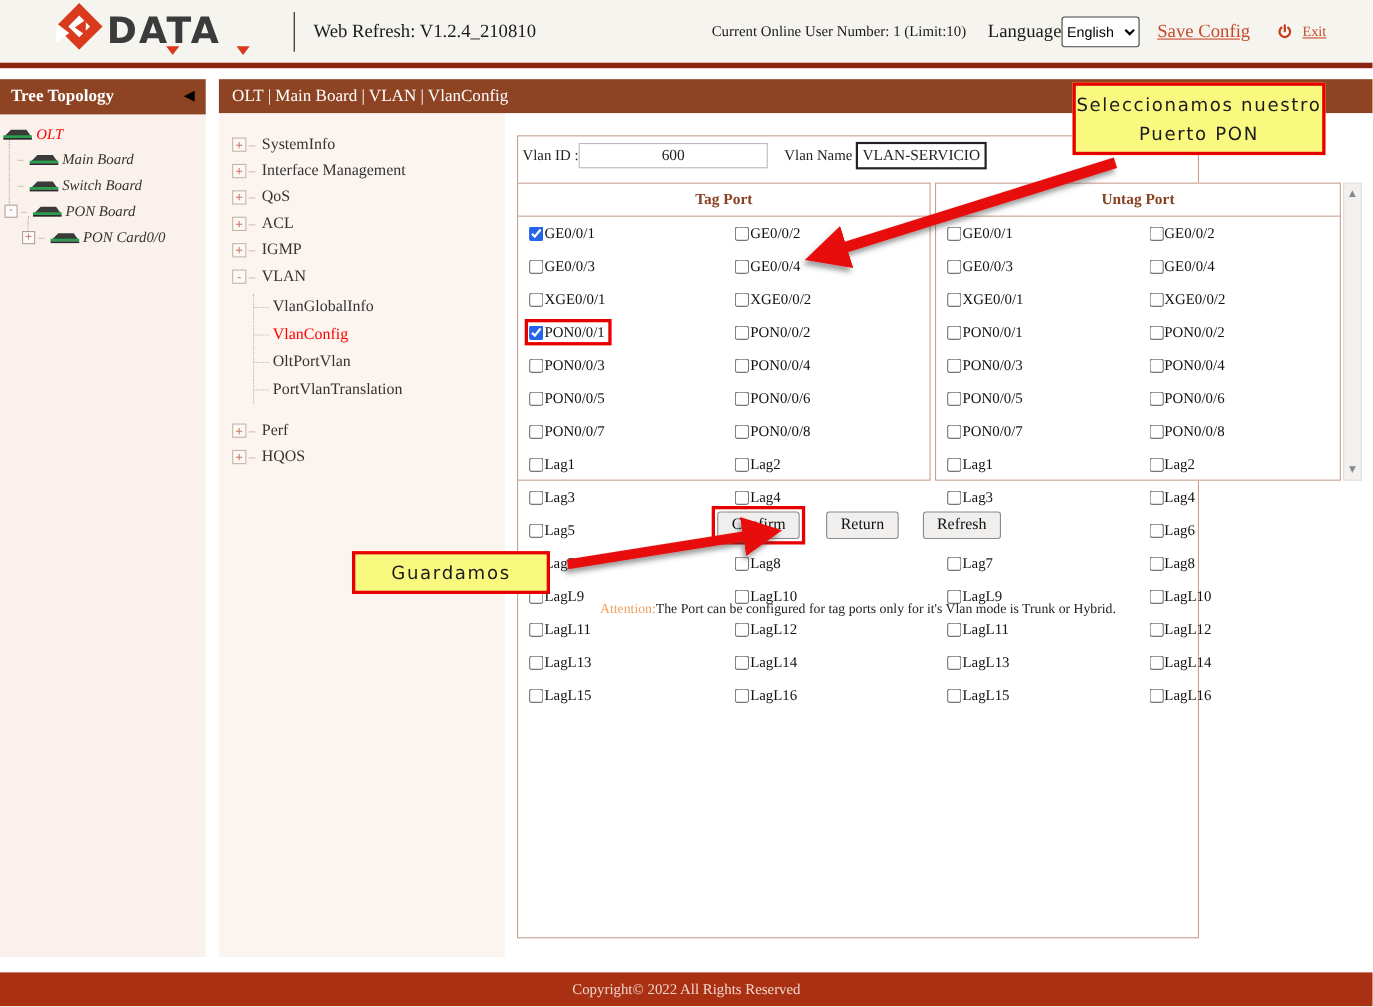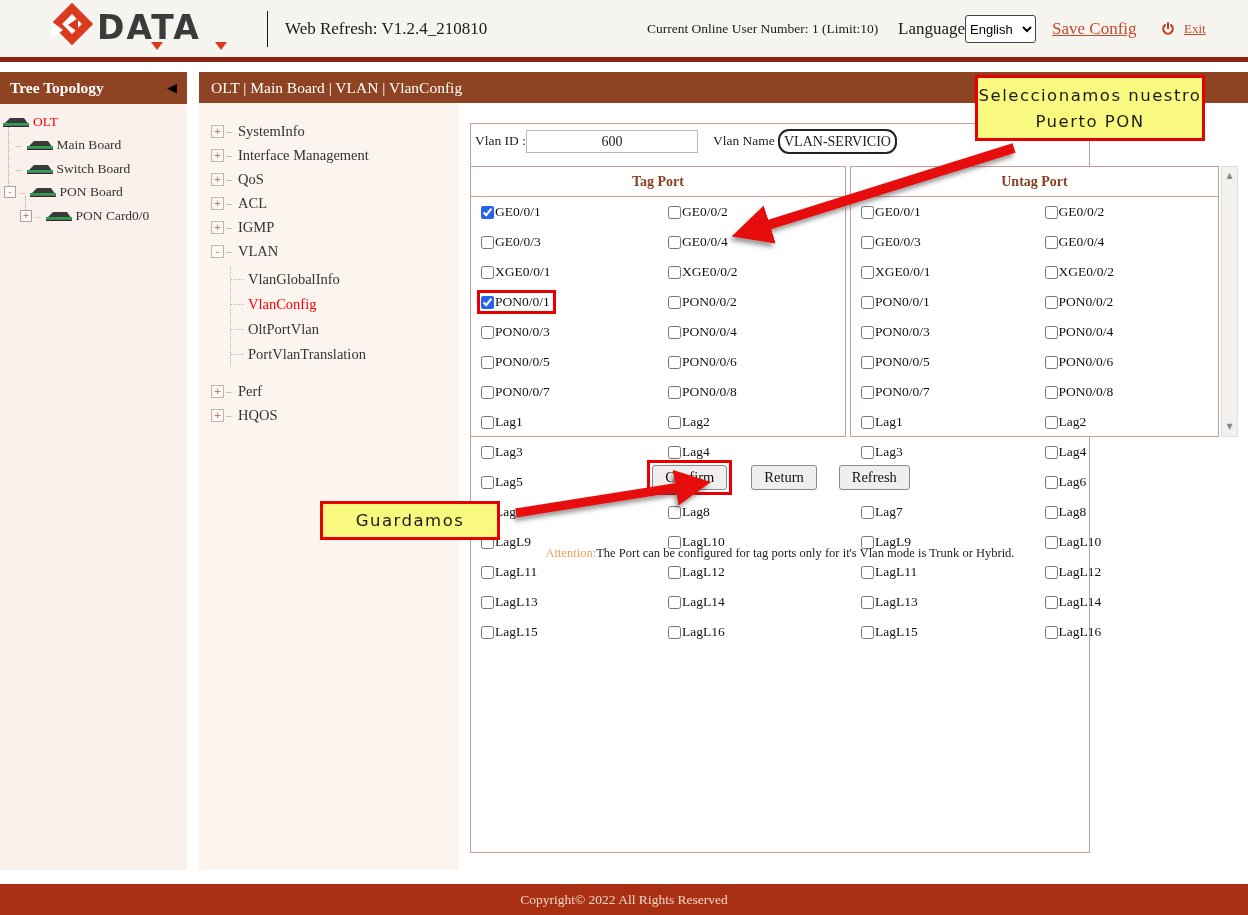--- a/index.html
+++ b/index.html
@@ -24,21 +24,21 @@
   .save-config { position:absolute; left:1052px; top:0; line-height:57px; font-size:17px; color:var(--c-link,#c54a2c); text-decoration:underline; cursor:pointer; }
   .power-wrap { position:absolute; left:1160px; top:21px; width:16px; height:16px; }
   .exit-link { position:absolute; left:1184px; top:0; line-height:57px; font-size:13px; color:var(--c-link,#c54a2c); text-decoration:underline; cursor:pointer; }
   .red-line { position:absolute; left:0; top:57px; width:1248px; height:5px; background:var(--c-topline,#8a2512); }
 
   
   .sidebar { position:absolute; left:0; top:72px; width:187px; height:798px; background:var(--c-sidebar_bg,#faf1ec); }
   .sidebar-title { position:relative; width:187px; height:32px; background:var(--c-titlebar,#8e4423); color:#fff; font-weight:bold; font-size:15.5px; line-height:32px; padding-left:10px; }
   .collapse { position:absolute; right:10px; top:0; line-height:32px; color:#000; font-size:13px; cursor:pointer; font-family:"DejaVu Sans",sans-serif; }
   .tree { position:relative; padding-top:6px; }
-  .tree-row { position:relative; height:23.5px; display:flex; align-items:center; font-size:13.5px; color:#333; cursor:pointer; white-space:nowrap; }
+  .tree-row { position:relative; height:23.5px; display:flex; align-items:center; font-size:13.5px; color:#333; cursor:pointer; white-space:nowrap;font-style:italic; }
   .tree-row .pmbox { width:12px; height:12px; border:1px solid #b0a298; background:#fdfbf9; color:#c87f6f; font-family:"DejaVu Sans Mono",monospace; font-size:10px; line-height:10px; text-align:center; margin-right:3px; flex:0 0 auto; }
   .tree-row .dash { color:#b5a79e; margin-right:2px; font-size:11px; }
   .tree-row .dev-icon { margin-right:3px; flex:0 0 auto; }
   .tree-row.root .label { color:var(--c-active_item,#ff0000); }
   .tline { position:absolute; border-left:1px dotted #b5a79e; width:0; }
 
   
   .breadcrumb { position:absolute; left:199px; top:72px; width:1049px; height:31px; background:var(--c-titlebar,#8e4423); color:#fff; font-size:15.5px; line-height:31px; padding-left:12px; }
 
   
@@ -51,21 +51,21 @@
   .menu-child .dots { width:13px; border-top:1px dotted #c4b5ab; margin-right:4px; flex:0 0 auto; }
   .menu-child.active { color:var(--c-active_item,#ff0000); }
 
   
   .content { position:absolute; left:459px; top:103px; width:789px; height:767px; background:#fff; }
   .panel { position:absolute; left:11px; top:20px; width:620px; height:730px; border:1px solid var(--c-table_border,#c8a090); }
   .vlan-row { position:absolute; left:0; top:0; width:100%; height:42px; }
   .vlan-label { position:absolute; top:0; line-height:34px; font-size:13.5px; color:#222; }
   .vlan-id-label { left:4px; } .vlan-name-label { left:242px; }
   .vlan-id-input { position:absolute; left:55px; top:6px; width:172px; height:23px; border:1px solid #b9b9b9; text-align:center; font-family:"Liberation Serif",serif; font-size:14px; color:#222; background:#fff; }
-  .vlan-name-input { position:absolute; left:307px; top:5px; width:119px; height:25px; border:2px solid #222; border-radius:11px; text-align:center; font-family:"Liberation Serif",serif; font-size:14px; color:#222; background:#fff; }
+  .vlan-name-input { position:absolute; left:307px; top:5px; width:119px; height:25px; border:2px solid #222; border-radius:0; text-align:center; font-family:"Liberation Serif",serif; font-size:14px; color:#222; background:#fff; }
 
   .port-box { position:absolute; top:42px; border:1px solid var(--c-table_border,#c8a090); background:#fff; }
   .tag-box { left:-1px; width:376px; height:271px; }
   .untag-box { left:379px; width:369px; height:271px; }
   .port-head { height:30px; line-height:30px; text-align:center; font-weight:bold; font-size:14px; color:var(--c-table_header,#8a4022); border-bottom:1px solid var(--c-table_border,#c8a090); }
   .port-grid { display:grid; grid-template-columns:repeat(2,1fr); }
   .port-cell { height:30px; display:flex; align-items:center; padding-left:10px; }
   .port { display:inline-flex; align-items:center; font-size:13.5px; color:#111; cursor:pointer; }
   .port input { width:13px; height:13px; margin:0 1px 0 0; accent-color:var(--c-checkbox_accent,#2563eb); cursor:pointer; }
   .port.hl { border:3px solid var(--c-callout_border,#e80000); padding:1px 3px 1px 1px; margin-left:-4px; }

